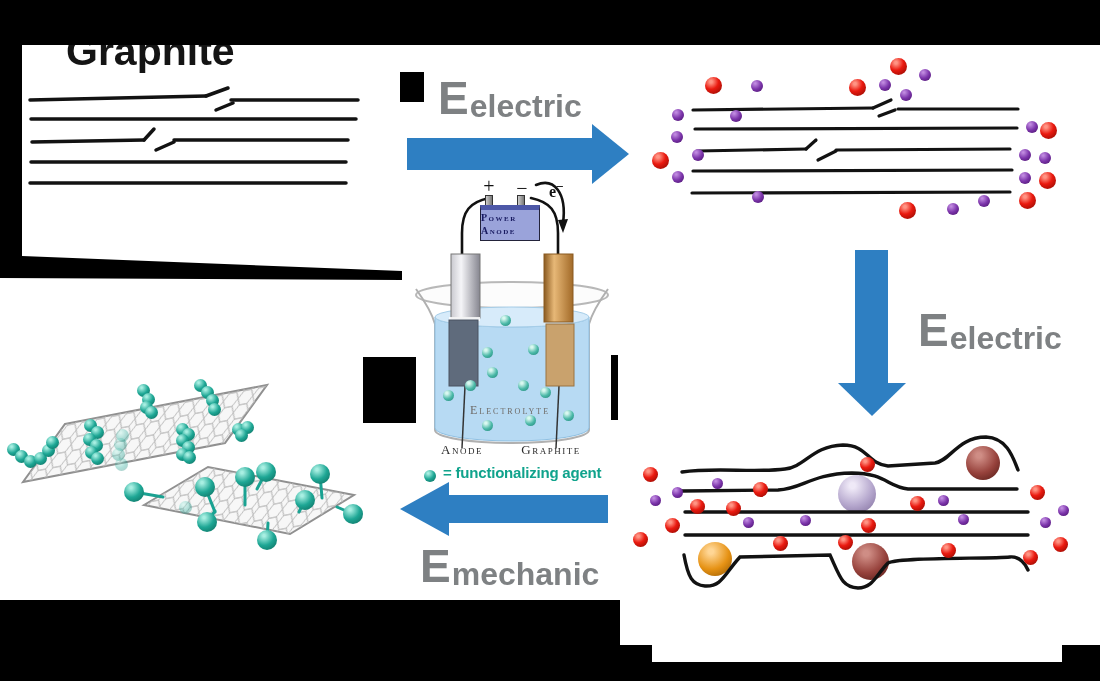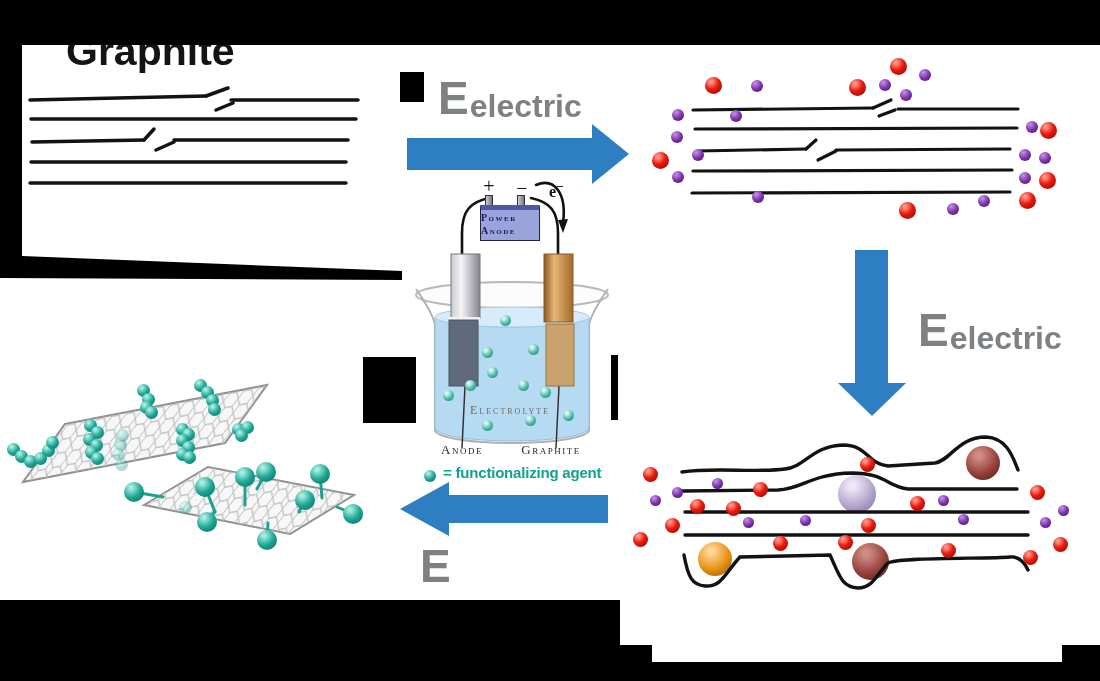--- a/index.html
+++ b/index.html
@@ -251,20 +251,21 @@
   <div class="abs smallcaps lbl-anode">Anode</div>
   <div class="abs smallcaps lbl-cathode">Graphite</div>
 
   <div class="sphere teal" style="left:424px;top:458px;width:12px;height:12px;"></div>
   <div class="abs legend-text">= functionalizing agent</div>
 
   <div class="arrow-shaft" style="left:448px;top:483px;width:160px;height:28px;"></div>
   <div class="arrow-head head-left" style="left:400px;top:470px;"></div>
   <div class="elabel" style="left:420px;top:532px;">
     <span class="esym">E</span>
+      <span class="esub">mechanic</span>
   </div>
 
   <svg class="abs" style="left:0;top:360px;" width="400" height="185" viewBox="0 0 400 185">
     <defs>
       <pattern id="hexpat" width="15" height="13" patternUnits="userSpaceOnUse" patternTransform="rotate(-11) skewX(-30)">
         <path d="M3.7,0 L11.2,0 L15,6.5 L11.2,13 L3.7,13 L0,6.5 Z" fill="none" stroke="#bcbcbc" stroke-width="1.1"></path>
       </pattern>
     </defs>
 
     <polygon points="65,52 267,13 225,71 23,110" fill="#f7f7f7" stroke="#909090" stroke-width="2"></polygon>

